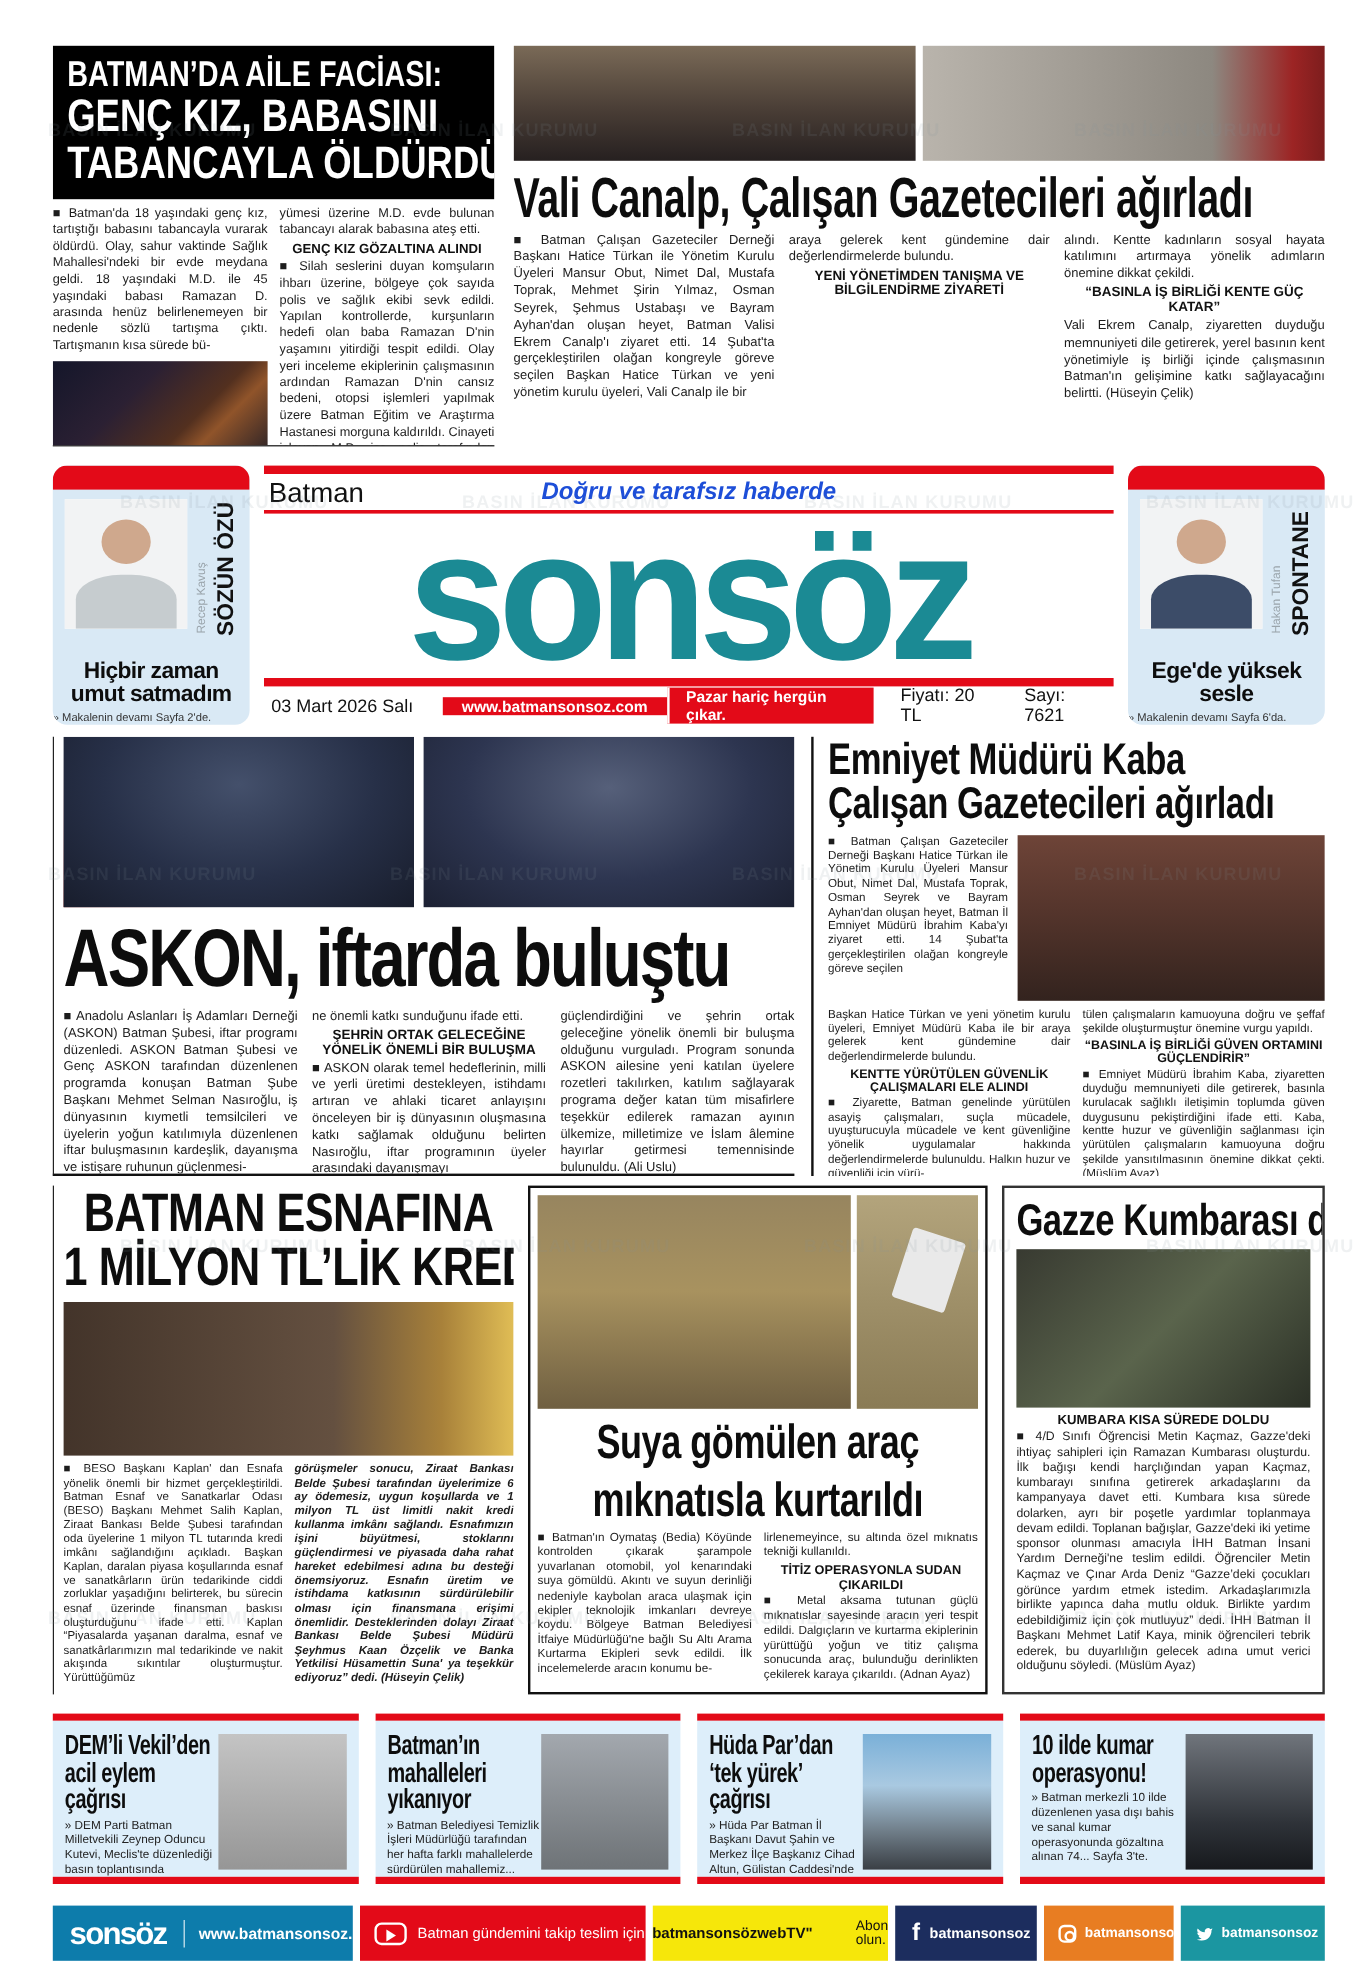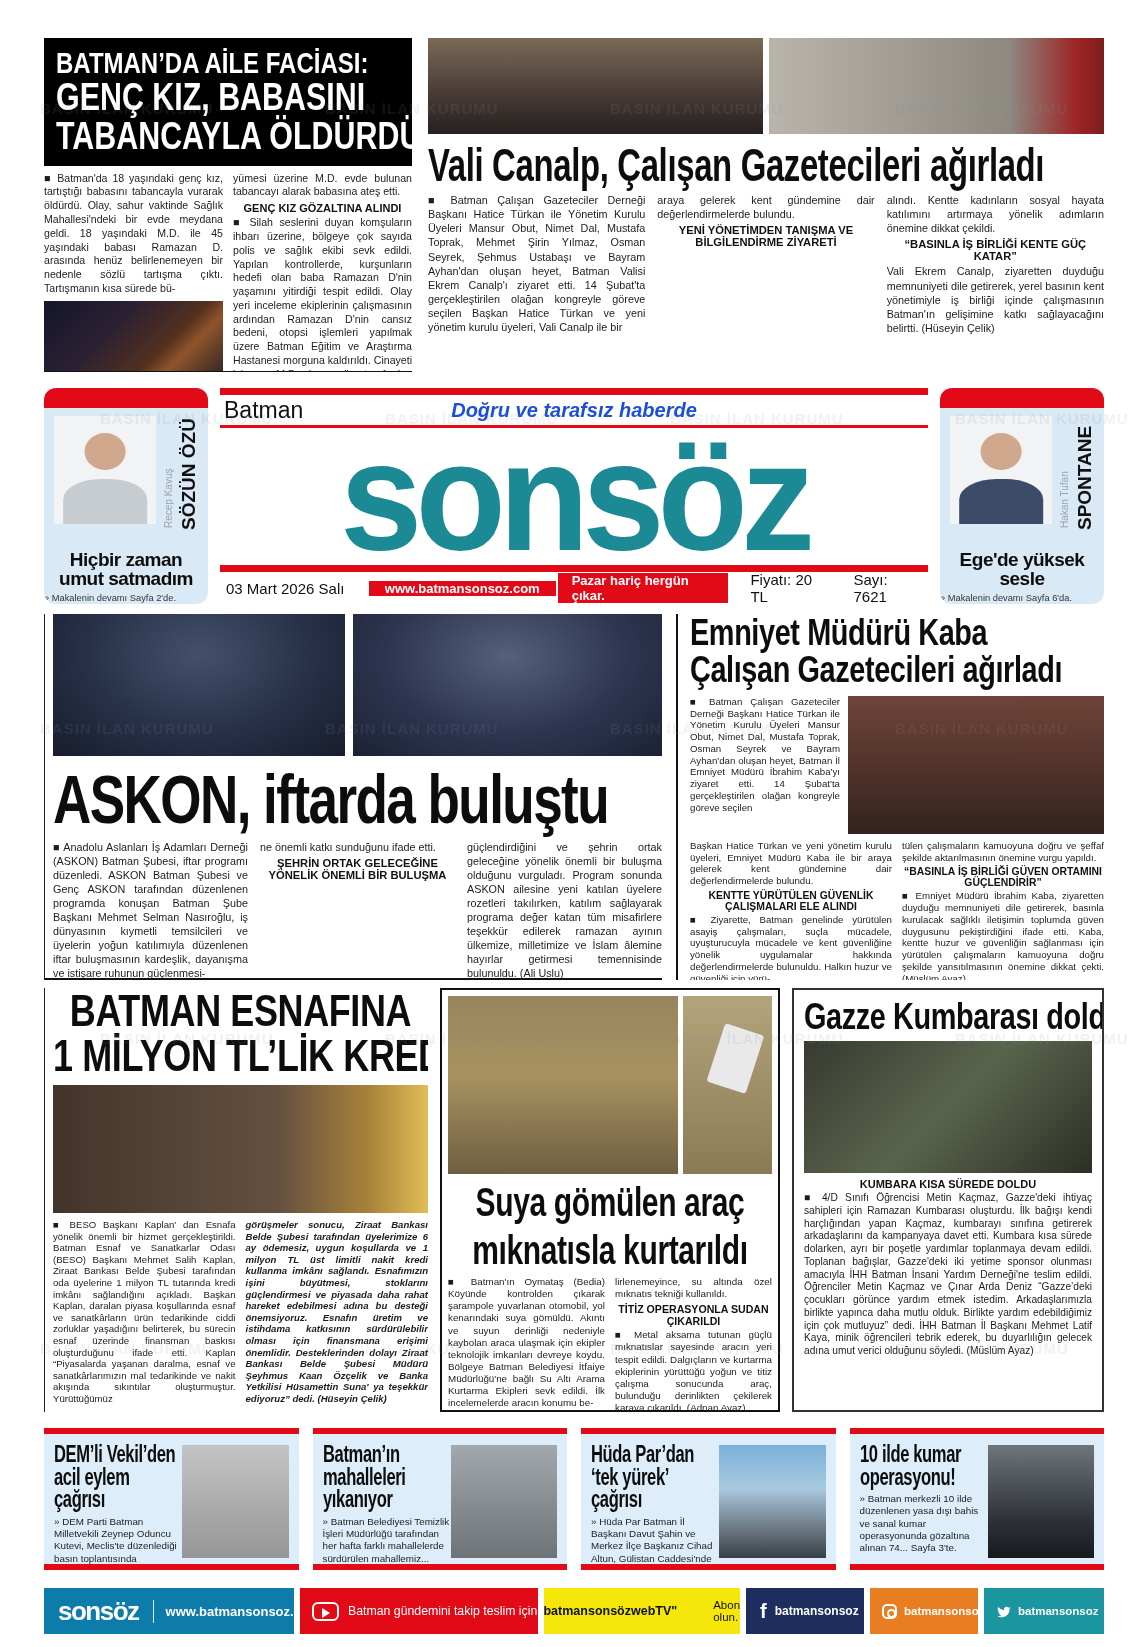--- a/index.html
+++ b/index.html
@@ -117,21 +117,21 @@
   
   .band-low { display:flex; gap:12px; height:424px; margin-top:8px; }
   .esnaf { width:384px; border-left:1.5px solid #222; padding-left:8px; overflow:hidden; }
   .esnaf .hline { font-size:45px; text-align:center; }
   .ph-esnaf { height:128px; margin:7px 0 6px; }
   .esnaf .cols { gap:10px; }
   .esnaf .body-txt { font-size:9.6px; line-height:1.21; }
   .esnaf .quote { font-weight:bold; font-style:italic; }
 
   .boxed { border:2px solid #111; background:#fff; }
-  .suya { width:340px; padding:6px; overflow:hidden; }
+  .suya { width:383px; padding:6px; overflow:hidden; }
   .suya-photos { display:flex; gap:5px; height:178px; }
   .suya-photos .p1 { flex:2.6; }
   .suya-photos .p2 { flex:1; }
   .suya .hline { font-size:40px; text-align:center; margin-top:8px; }
   .suya .cols { gap:10px; margin-top:6px; }
   .suya .body-txt { font-size:9.8px; line-height:1.24; }
   .suya .subhead { font-size:10.6px; }
 
   .gazze { flex:1; min-width:0; border:2px solid #333; padding:8px 10px; overflow:hidden; }
   .gazze h2 { font-size:37px; }
@@ -276,20 +276,21 @@
         <div class="ph ph-askon2 p2"></div>
       </div>
       <h1 class="hl sq sq78 nowrap">ASKON, iftarda buluştu</h1>
       <div class="cols">
         <div class="col">
             <p class="body-txt">■ Anadolu Aslanları İş Adamları Derneği (ASKON) Batman Şubesi, iftar programı düzenledi. ASKON Batman Şubesi ve Genç ASKON tarafından düzenlenen programda konuşan Batman Şube Başkanı Mehmet Selman Nasıroğlu, iş dünyasının kıymetli temsilcileri ve üyelerin yoğun katılımıyla düzenlenen iftar buluşmasının kardeşlik, dayanışma ve istişare ruhunun güçlenmesi-</p>
           </div>
         <div class="col">
           <p class="body-txt">ne önemli katkı sunduğunu ifade etti.</p>
           <h4 class="subhead">ŞEHRİN ORTAK GELECEĞİNE YÖNELİK ÖNEMLİ BİR BULUŞMA</h4>
+          <p class="body-txt">■ ASKON olarak temel hedeflerinin, milli ve yerli üretimi destekleyen, istihdamı artıran ve ahlaki ticaret anlayışını önceleyen bir iş dünyasının oluşmasına katkı sağlamak olduğunu belirten Nasıroğlu, iftar programının üyeler arasındaki dayanışmayı</p>
         </div>
         <div class="col">
             <p class="body-txt">güçlendirdiğini ve şehrin ortak geleceğine yönelik önemli bir buluşma olduğunu vurguladı. Program sonunda ASKON ailesine yeni katılan üyelere rozetleri takılırken, katılım sağlayarak programa değer katan tüm misafirlere teşekkür edilerek ramazan ayının ülkemize, milletimize ve İslam âlemine hayırlar getirmesi temennisinde bulunuldu. (Ali Uslu)</p>
           </div>
       </div>
     </article>
 
     <article class="emniyet">
       <h2 class="hl hline sq sq78 nowrap">Emniyet Müdürü Kaba</h2>
       <h2 class="hl hline sq sq78 nowrap">Çalışan Gazetecileri ağırladı</h2>
@@ -297,21 +298,21 @@
         <p class="em-intro body-txt">■ Batman Çalışan Gazeteciler Derneği Başkanı Hatice Türkan ile Yönetim Kurulu Üyeleri Mansur Obut, Nimet Dal, Mustafa Toprak, Osman Seyrek ve Bayram Ayhan'dan oluşan heyet, Batman İl Emniyet Müdürü İbrahim Kaba'yı ziyaret etti. 14 Şubat'ta gerçekleştirilen olağan kongreyle göreve seçilen</p>
         <div class="ph ph-emniyet em-photo"></div>
       </div>
       <div class="cols">
         <div class="col">
           <p class="body-txt">Başkan Hatice Türkan ve yeni yönetim kurulu üyeleri, Emniyet Müdürü Kaba ile bir araya gelerek kent gündemine dair değerlendirmelerde bulundu.</p>
           <h4 class="subhead">KENTTE YÜRÜTÜLEN GÜVENLİK ÇALIŞMALARI ELE ALINDI</h4>
           <p class="body-txt">■ Ziyarette, Batman genelinde yürütülen asayiş çalışmaları, suçla mücadele, uyuşturucuyla mücadele ve kent güvenliğine yönelik uygulamalar hakkında değerlendirmelerde bulunuldu. Halkın huzur ve güvenliği için yürü-</p>
         </div>
         <div class="col">
-          <p class="body-txt">tülen çalışmaların kamuoyuna doğru ve şeffaf şekilde aktarılmasının önemine vurgu yapıldı.</p>
+          <p class="body-txt">tülen çalışmaların kamuoyuna doğru ve şeffaf şekilde oluşturmuştur önemine vurgu yapıldı.</p>
           <h4 class="subhead">“BASINLA İŞ BİRLİĞİ GÜVEN ORTAMINI GÜÇLENDİRİR”</h4>
           <p class="body-txt">■ Emniyet Müdürü İbrahim Kaba, ziyaretten duyduğu memnuniyeti dile getirerek, basınla kurulacak sağlıklı iletişimin toplumda güven duygusunu pekiştirdiğini ifade etti. Kaba, kentte huzur ve güvenliğin sağlanması için yürütülen çalışmaların kamuoyuna doğru şekilde yansıtılmasının önemine dikkat çekti. (Müslüm Ayaz)</p>
         </div>
       </div>
     </article>
   </section>
 
   <section class="band-low">
     <article class="esnaf">
       <h2 class="hl hline sq sq80 nowrap">BATMAN ESNAFINA</h2>

